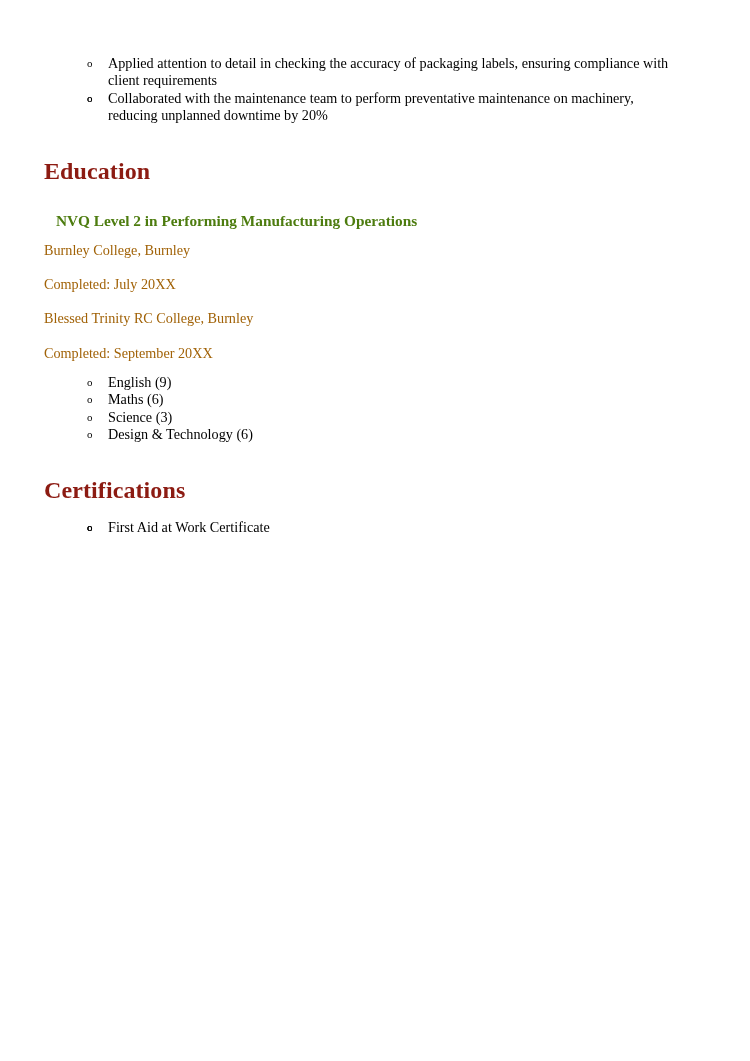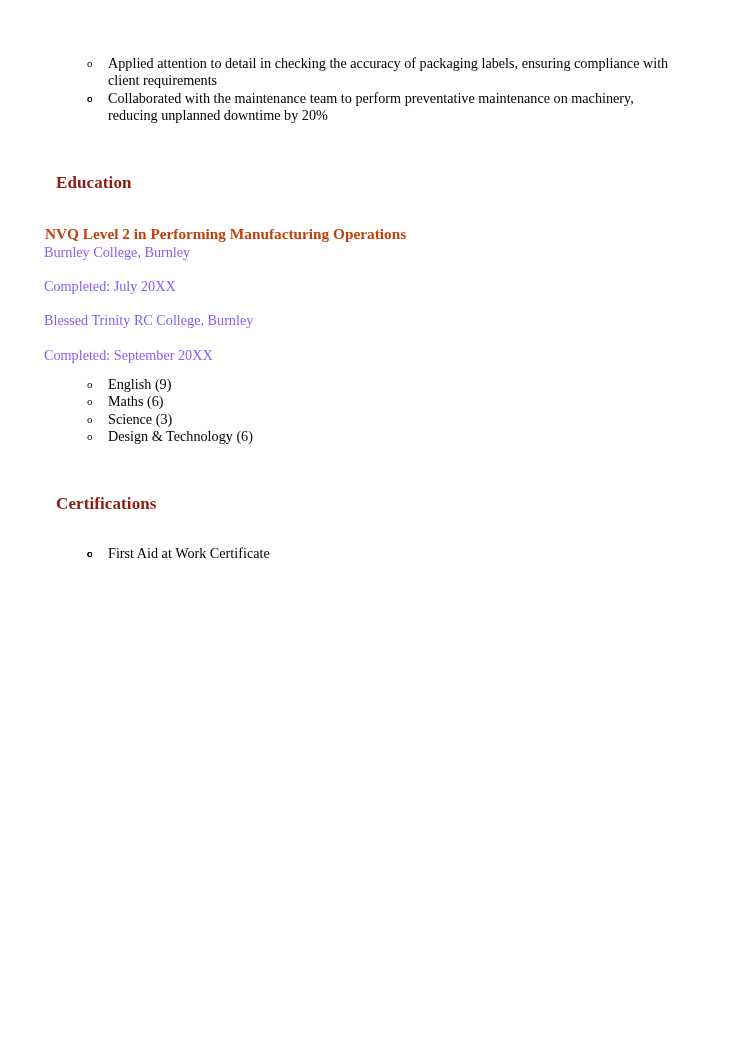--- a/index.html
+++ b/index.html
@@ -42,43 +42,43 @@
     position: absolute;
     left: 43px;
     top: 0;
     font-size: 11px;
     line-height: 17.4px;
     color: #000000;
   }
 
   
   h2.section {
-    font-size: 17px;
+    font-size: 24px;
     line-height: 24px;
     font-weight: bold;
     color: #8C1B12;
-    margin: 12px;
+    margin: 0;
     letter-spacing: 0.1px;
   }
 
   
   h3.subsection {
     font-size: 15.3px;
     line-height: 18px;
     font-weight: bold;
-    color: #c2410c;
-    margin: 1px;
+    color: #4d7c0f;
+    margin: 12px;
     font-family: Liberation Serif, serif;
   }
 
   p.body-line {
     font-size: 14.2px;
     line-height: 17.4px;
     margin: 0;
-    color: #8b5cf6;
+    color: #a16207;
   }
 
   .sp-h2-top { height: 34px; }
   .sp-h2-bottom { height: 17px; }
   .sp-blank { height: 17.4px; }
   .sp-sub-gap { height: 16px; }
   .sp-list-top { height: 12px; }
 </style>
 </head>
 <body>

